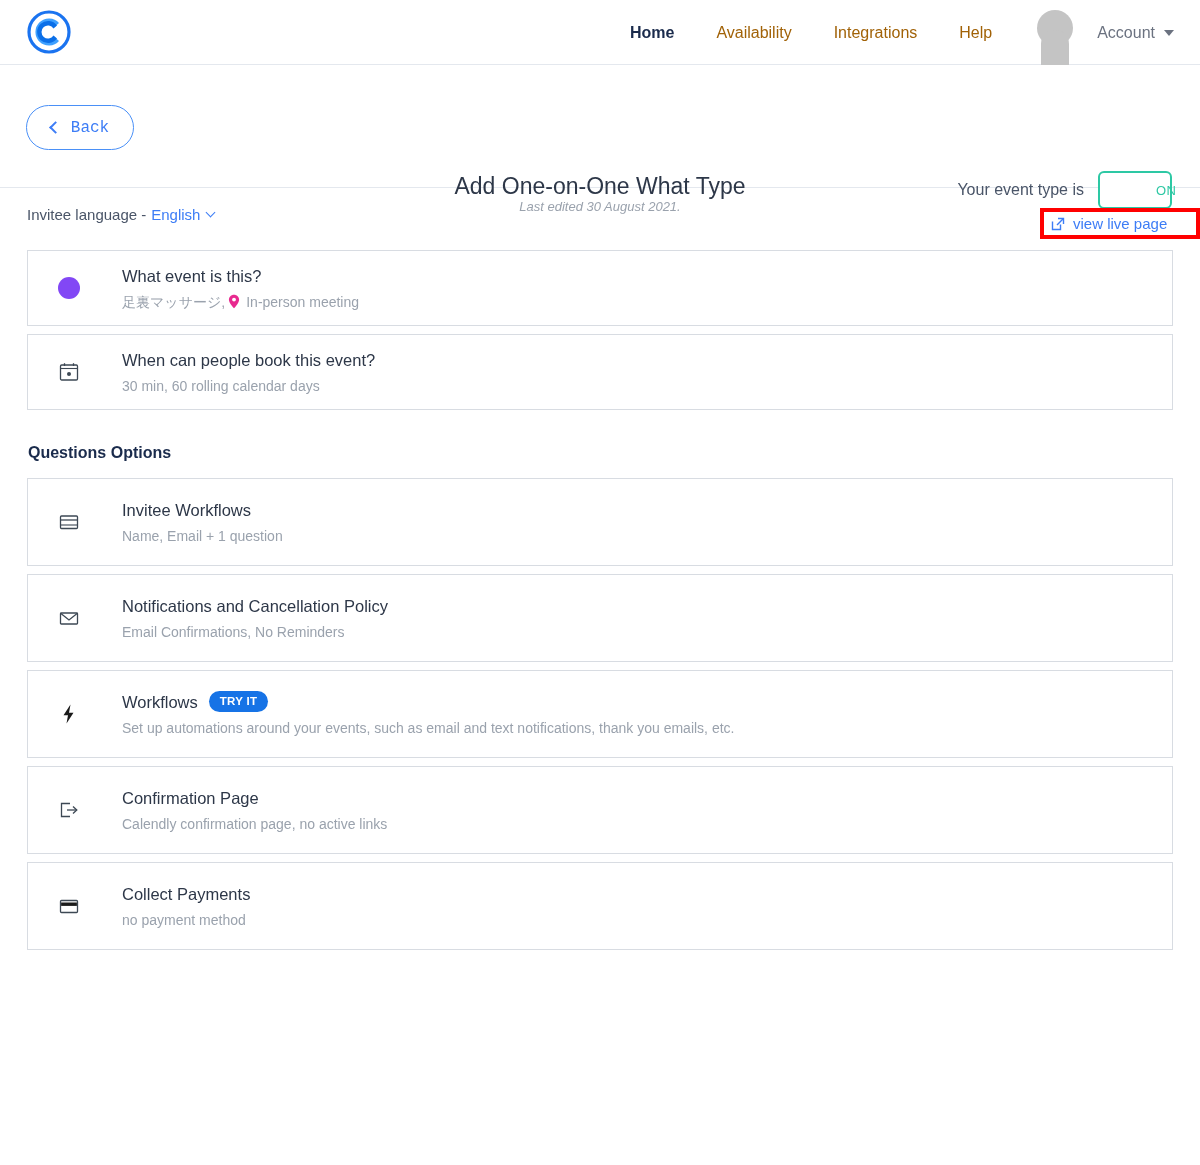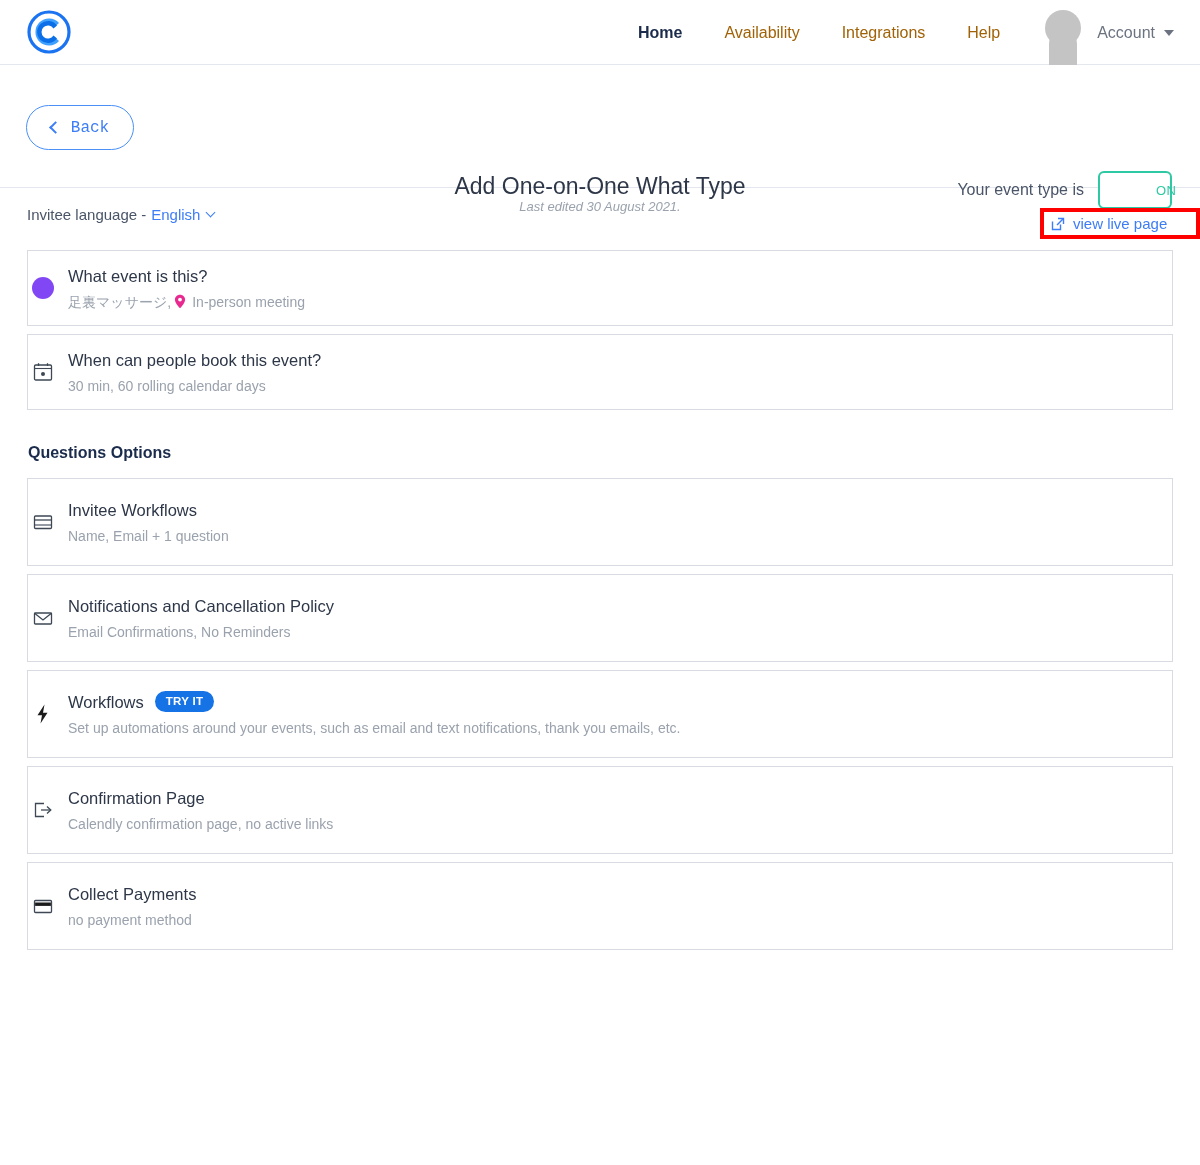--- a/index.html
+++ b/index.html
@@ -49,21 +49,21 @@
     background: #c4c4c4;
   }
   .avatar-body {
     position: absolute; left: 12px; top: 30px;
     width: 28px; height: 38px;
     border-radius: 14px 14px 0 0;
     background: #c4c4c4;
   }
   .account-box {
     display: flex; align-items: center;
-    margin-left: 8px; margin-right: 18px;
+    margin-left: 16px; margin-right: 18px;
   }
   .account-label { font-size: 16px; color: #6b7280; }
   .caret-down {
     width: 0; height: 0;
     border-left: 5px solid transparent;
     border-right: 5px solid transparent;
     border-top: 6px solid #6b7280;
     margin-left: 9px;
   }
 
@@ -161,21 +161,23 @@
   .ext-icon { margin-right: 7px; display: flex; }
 
   
   .content { position: relative; padding: 0 27px; }
   .card {
     border: 1px solid #d8dce2;
     background: #fff;
     height: 76px;
     display: flex;
     align-items: center;
+    padding-left: 26px;
     margin-bottom: 8px;
+    gap: 28px;
   }
   .card.tall { height: 88px; }
   .card-icon {
     width: 30px;
     display: flex; align-items: center; justify-content: center;
     flex: 0 0 30px;
     margin-right: 10px;
   }
   .card-body { display: flex; flex-direction: column; justify-content: center; }
   .card-title {

